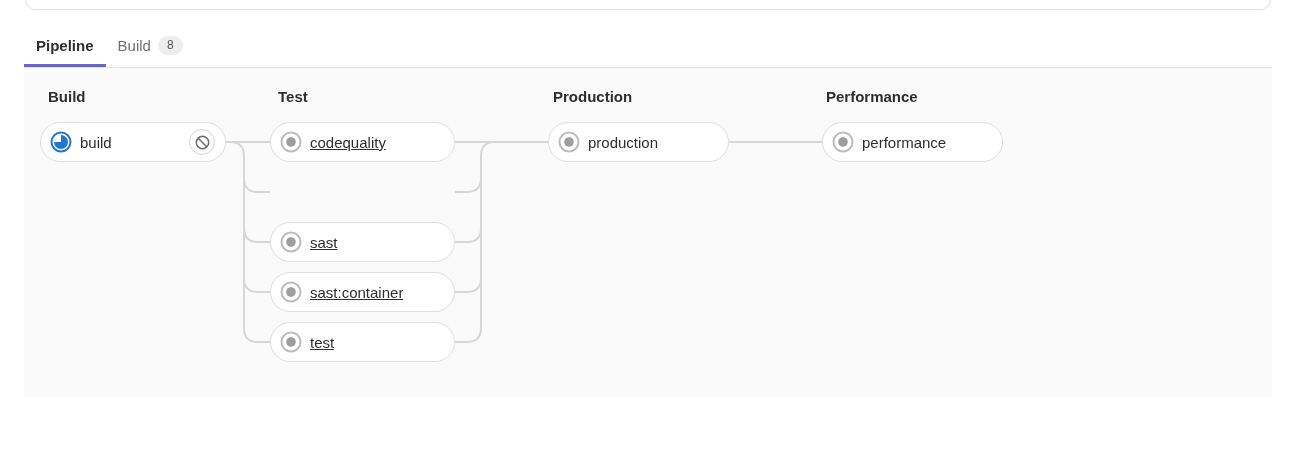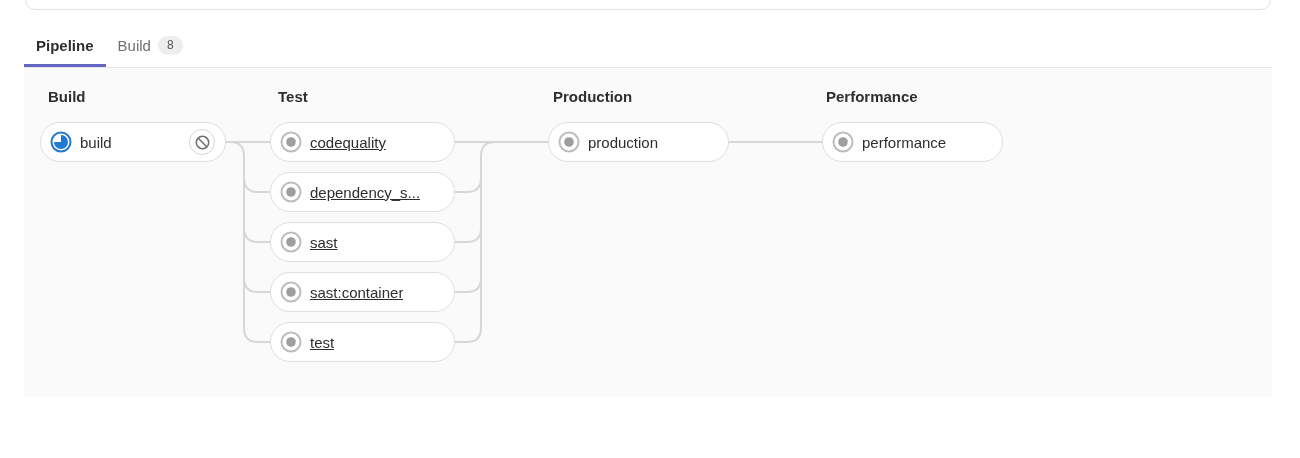--- a/index.html
+++ b/index.html
@@ -183,27 +183,20 @@
     </div>
 
     <div class="job col-test row-0">
       <svg class="status-icon" viewBox="0 0 22 22">
         <circle cx="11" cy="11" r="9.5" fill="#ffffff" stroke="#bdbdbd" stroke-width="2"></circle>
         <circle cx="11" cy="11" r="4.8" fill="#9e9e9e"></circle>
       </svg>
       <span class="label">codequality</span>
     </div>
 
-    <div class="job col-test row-1">
-      <svg class="status-icon" viewBox="0 0 22 22">
-        <circle cx="11" cy="11" r="9.5" fill="#ffffff" stroke="#bdbdbd" stroke-width="2"></circle>
-        <circle cx="11" cy="11" r="4.8" fill="#9e9e9e"></circle>
-      </svg>
-      <span class="label">dependency_s...</span>
-    </div>
 
     <div class="job col-test row-3">
       <svg class="status-icon" viewBox="0 0 22 22">
         <circle cx="11" cy="11" r="9.5" fill="#ffffff" stroke="#bdbdbd" stroke-width="2"></circle>
         <circle cx="11" cy="11" r="4.8" fill="#9e9e9e"></circle>
       </svg>
       <span class="label">sast:container</span>
     </div>
 
     <div class="job col-test row-2">

